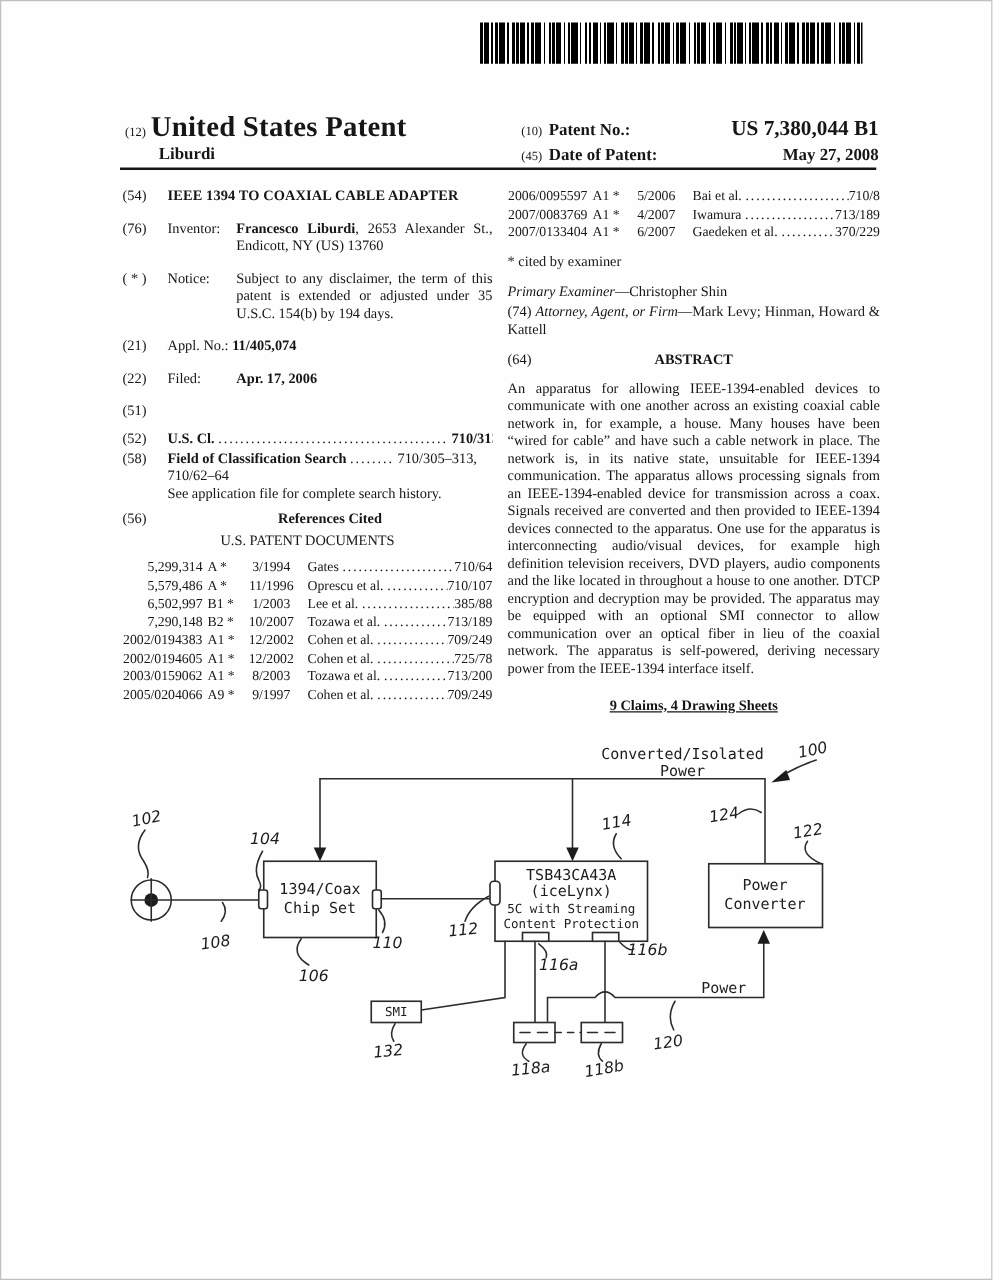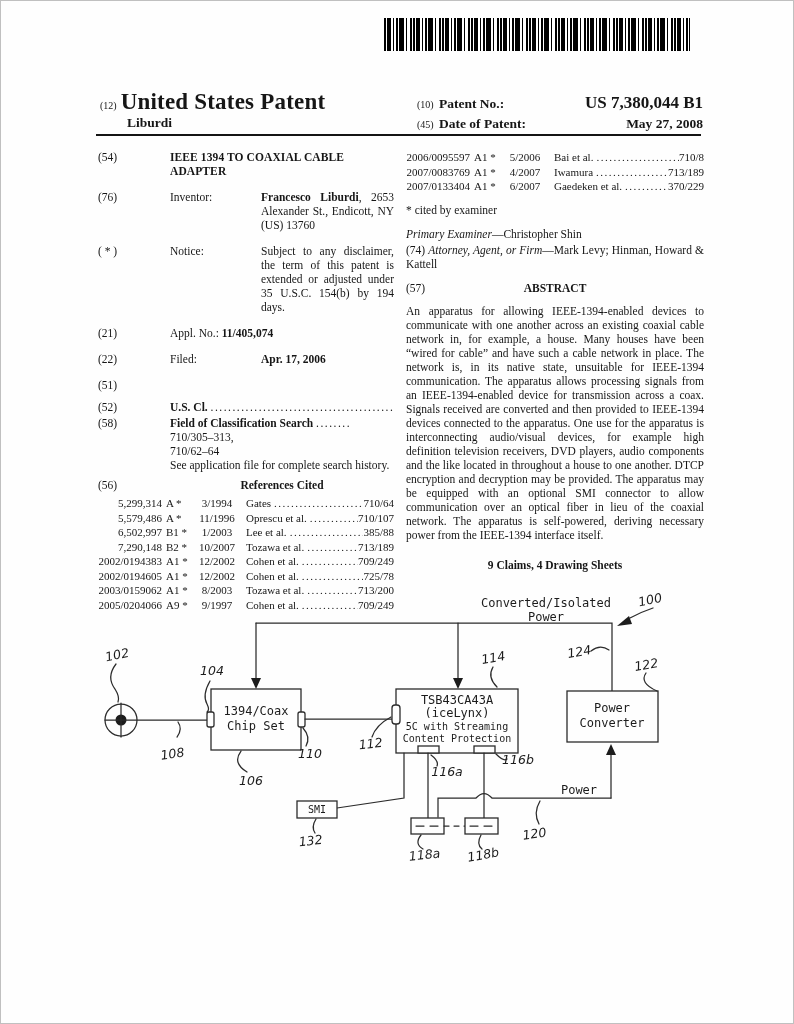--- a/index.html
+++ b/index.html
@@ -27,21 +27,21 @@
   .hr-row{display:flex; align-items:baseline; margin-bottom:3px;}
   .hr-num{font-size:10px; width:22px; flex:none;}
   .hr-label{font-size:13.5px; font-weight:bold; flex:none;}
   .hr-val{flex:1; text-align:right; font-weight:bold;}
   .patent-no{font-size:17px;}
   .patent-date{font-size:13.5px;}
   .rule{position:absolute; left:95px; right:92px; top:133px; height:1.5px; background:#141414;}
   
   .leftcol{position:absolute; left:97px; top:149px; width:296px; font-size:11.5px; line-height:1.22;}
   .rightcol{position:absolute; left:405px; top:149px; width:298px; font-size:11.5px; line-height:1.22;}
-  .b-row{display:flex; margin-bottom:12px;gap:36px;}
+  .b-row{display:flex; margin-bottom:12px;}
   .b-num{width:36px; flex:none;}
   .b-label{width:55px; flex:none;}
   .b-body{flex:1;}
   b.tight{letter-spacing:.1px;}
   .just{text-align:justify;}
   .intcl-code{display:inline-block; width:92px; font-style:italic;}
   .bi{font-weight:bold; font-style:italic;}
   .dots-inline{letter-spacing:1.5px;}
   .right-line{}
   .sec-head{text-align:center; font-weight:bold; margin:2px 0 8px 0;}
@@ -51,21 +51,21 @@
   .c-kind{width:29px; padding-left:4px; flex:none;}
   .c-date{width:44px; text-align:center; flex:none;}
   .c-name{padding-left:7px; flex:none;}
   .c-dots{flex:1; overflow:hidden; padding:0 3px; letter-spacing:1.5px;}
   .c-cls{text-align:right; flex:none;}
   .cited-by{margin:9px 0 10px 0;}
   .agent-line{margin-bottom:2px;}
   .abs-head{display:flex; margin:10px 0 9px 0;}
   .abs-num{width:36px; flex:none;}
   .abs-title{flex:1; text-align:center; font-weight:bold; padding-right:36px;}
-  .claims{font-weight:bold; text-align:center; margin-top:16px;}
+  .claims{font-weight:bold; text-align:center; margin-top:16px;text-decoration:underline;}
   em{font-style:italic;text-align:center;}
   
   .fig{position:absolute; left:0; top:575px;}
   .fig svg{display:block;}
   .dt{font-family:"DejaVu Sans Mono", monospace; font-size:12px; fill:#1c1c1c;}
   .dts{font-family:"DejaVu Sans Mono", monospace; font-size:10px; fill:#1c1c1c;}
   .hw{font-family:"DejaVu Sans", sans-serif; font-style:italic; font-size:12.5px; fill:#1c1c1c;}
   .ln{stroke:#2b2b2b; stroke-width:1.25; fill:none; stroke-linecap:round;}
   .bx{stroke:#2b2b2b; stroke-width:1.3; fill:#fefefe;}
   .ah{fill:#1c1c1c; stroke:none;}
@@ -143,20 +143,21 @@
         <div><b>Field of Classification Search</b> <span class="dots-inline">........</span> <span>710/305–313,</span></div>
         <div class="right-line">710/62–64</div>
         <div>See application file for complete search history.</div>
       </span>
     </div>
 
     <div class="b-row" style="margin-bottom:4px;">
       <span class="b-num">(56)</span>
       <span class="b-body sec-head" style="margin:0;">References Cited</span>
     </div>
+    <div class="sec-sub">U.S. PATENT DOCUMENTS</div>
 
     <div>
       <div class="cit-row">
           <span class="c-no">5,299,314</span>
           <span class="c-kind">A *</span>
           <span class="c-date">3/1994</span>
           <span class="c-name">Gates</span>
           <span class="c-dots">..........................................</span>
           <span class="c-cls">710/64</span>
         </div>
@@ -246,21 +247,21 @@
           <span class="c-cls">370/229</span>
         </div>
     </div>
 
     <div class="cited-by">* cited by examiner</div>
 
     <div class="agent-line"><em>Primary Examiner</em><span>—Christopher Shin</span></div>
     <div class="agent-line just"><span>(74)</span> <em>Attorney, Agent, or Firm</em><span>—Mark Levy; Hinman, Howard &amp; Kattell</span></div>
 
     <div class="abs-head">
-      <span class="abs-num">(57)</span>
+      <span class="abs-num">(64)</span>
       <span class="abs-title">ABSTRACT</span>
     </div>
     <div class="just">An apparatus for allowing IEEE-1394-enabled devices to communicate with one another across an existing coaxial cable network in, for example, a house. Many houses have been “wired for cable” and have such a cable network in place. The network is, in its native state, unsuitable for IEEE-1394 communication. The apparatus allows processing signals from an IEEE-1394-enabled device for transmission across a coax. Signals received are converted and then provided to IEEE-1394 devices connected to the apparatus. One use for the apparatus is interconnecting audio/visual devices, for example high definition television receivers, DVD players, audio components and the like located in throughout a house to one another. DTCP encryption and decryption may be provided. The apparatus may be equipped with an optional SMI connector to allow communication over an optical fiber in lieu of the coaxial network. The apparatus is self-powered, deriving necessary power from the IEEE-1394 interface itself.</div>
     <div class="claims">9 Claims, 4 Drawing Sheets</div>
   </div>
 
   <div class="fig">
     <svg width="794" height="330" viewBox="0 575 794 330" xmlns="http://www.w3.org/2000/svg">
 
       <g>

